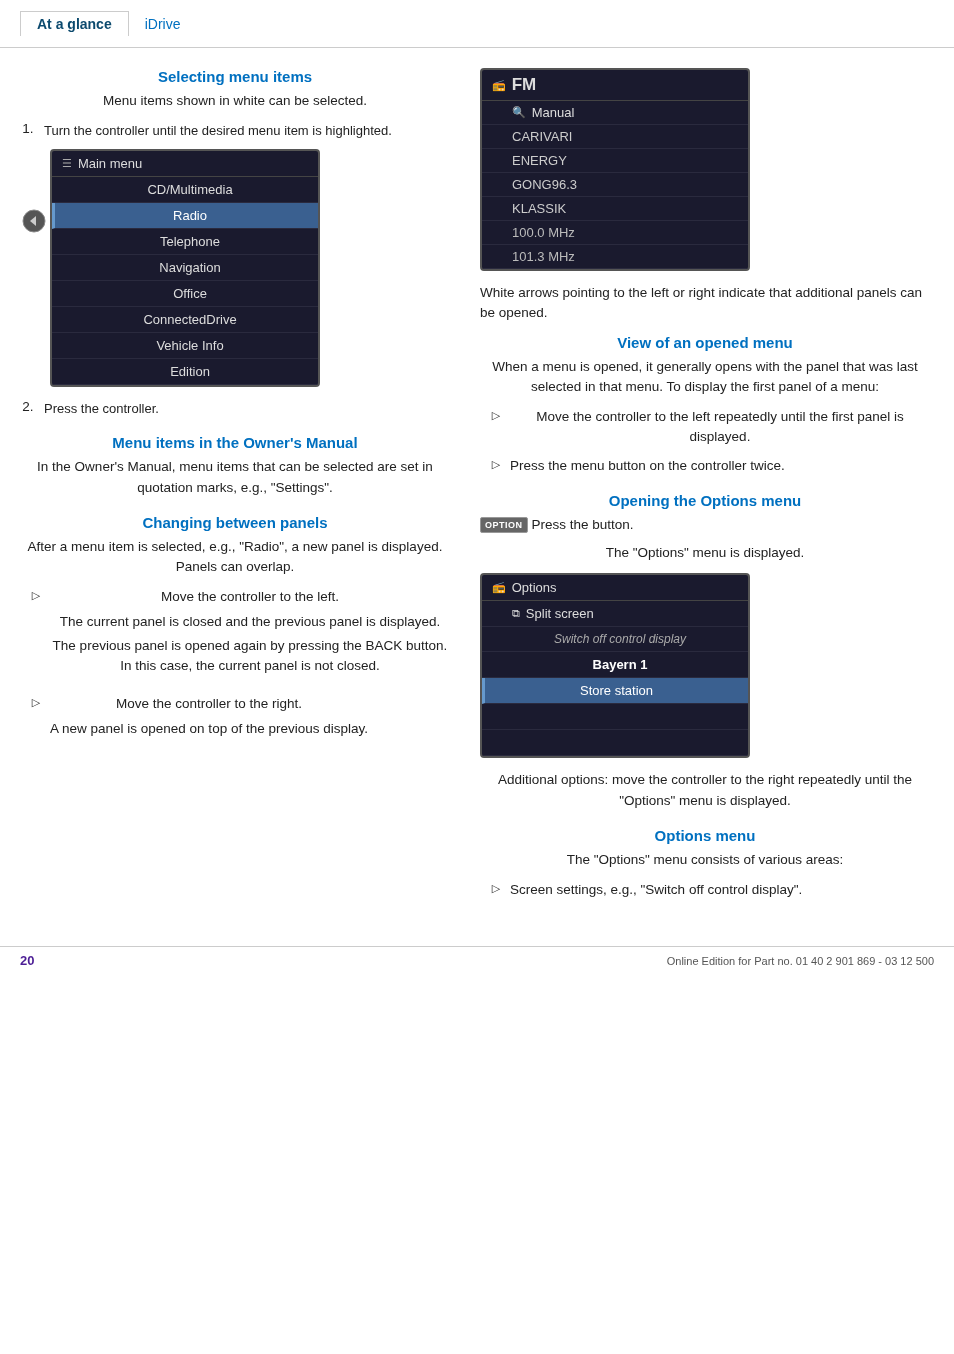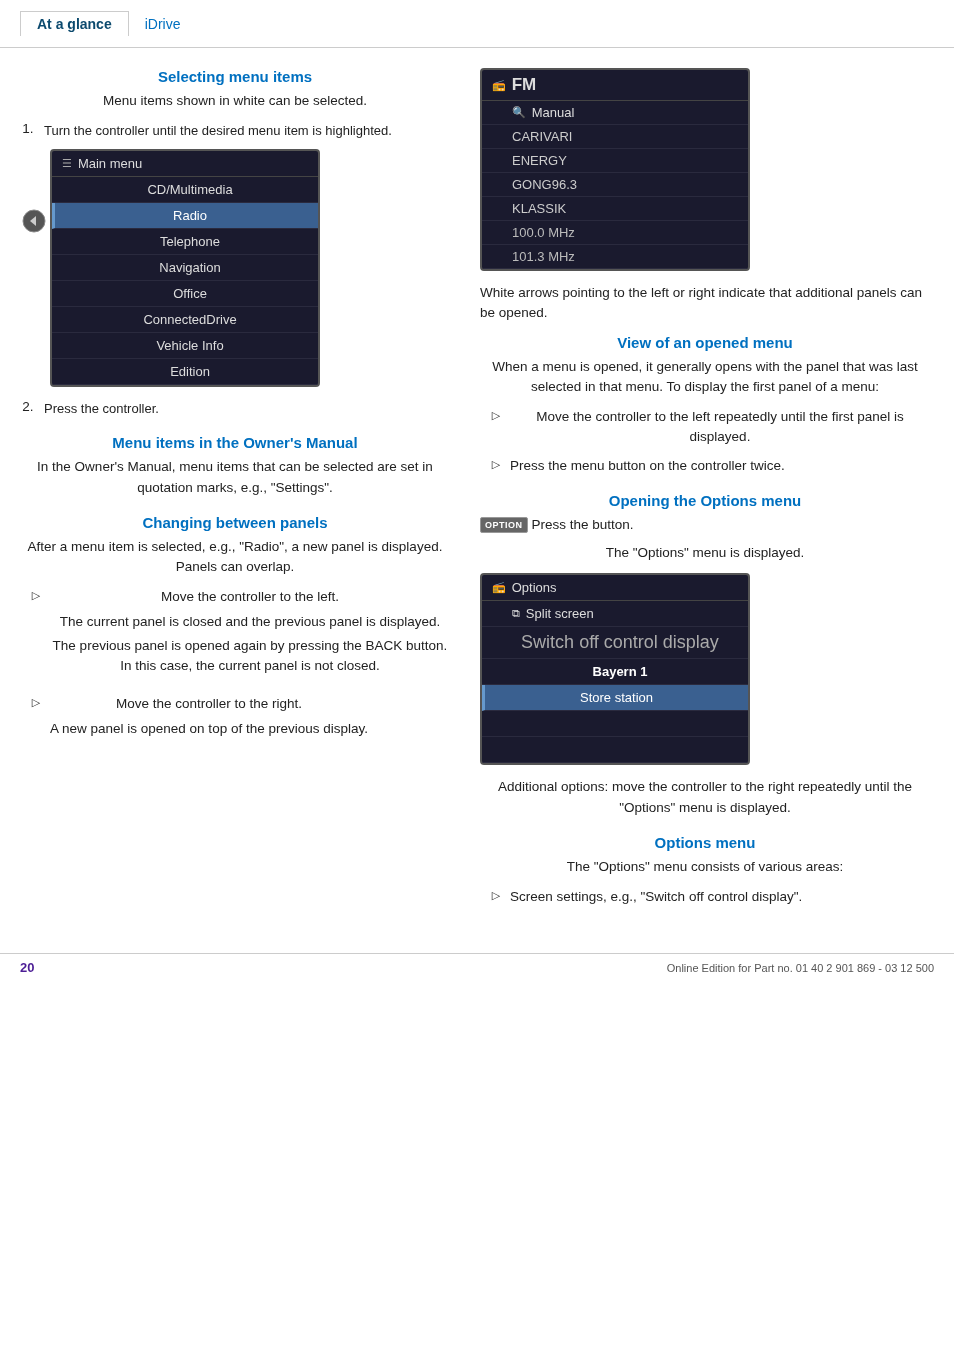--- a/index.html
+++ b/index.html
@@ -208,21 +208,22 @@
     }
     .options-item {
       padding: 5px 20px 5px 30px;
       color: #ddd;
       font-size: 13px;
       border-bottom: 1px solid #2a2a3e;
     }
     .options-item.sub {
       padding-left: 30px;
       color: #aaa;
-      font-size: 18px;
+      font-size: 12px;
+      font-style: italic;
     }
     .options-item.station-label {
       color: #fff;
       font-weight: bold;
     }
     .options-item.highlighted {
       background: #3a6090;
       color: #fff;
       border-left: 3px solid #6699cc;
       padding-left: 20px;

